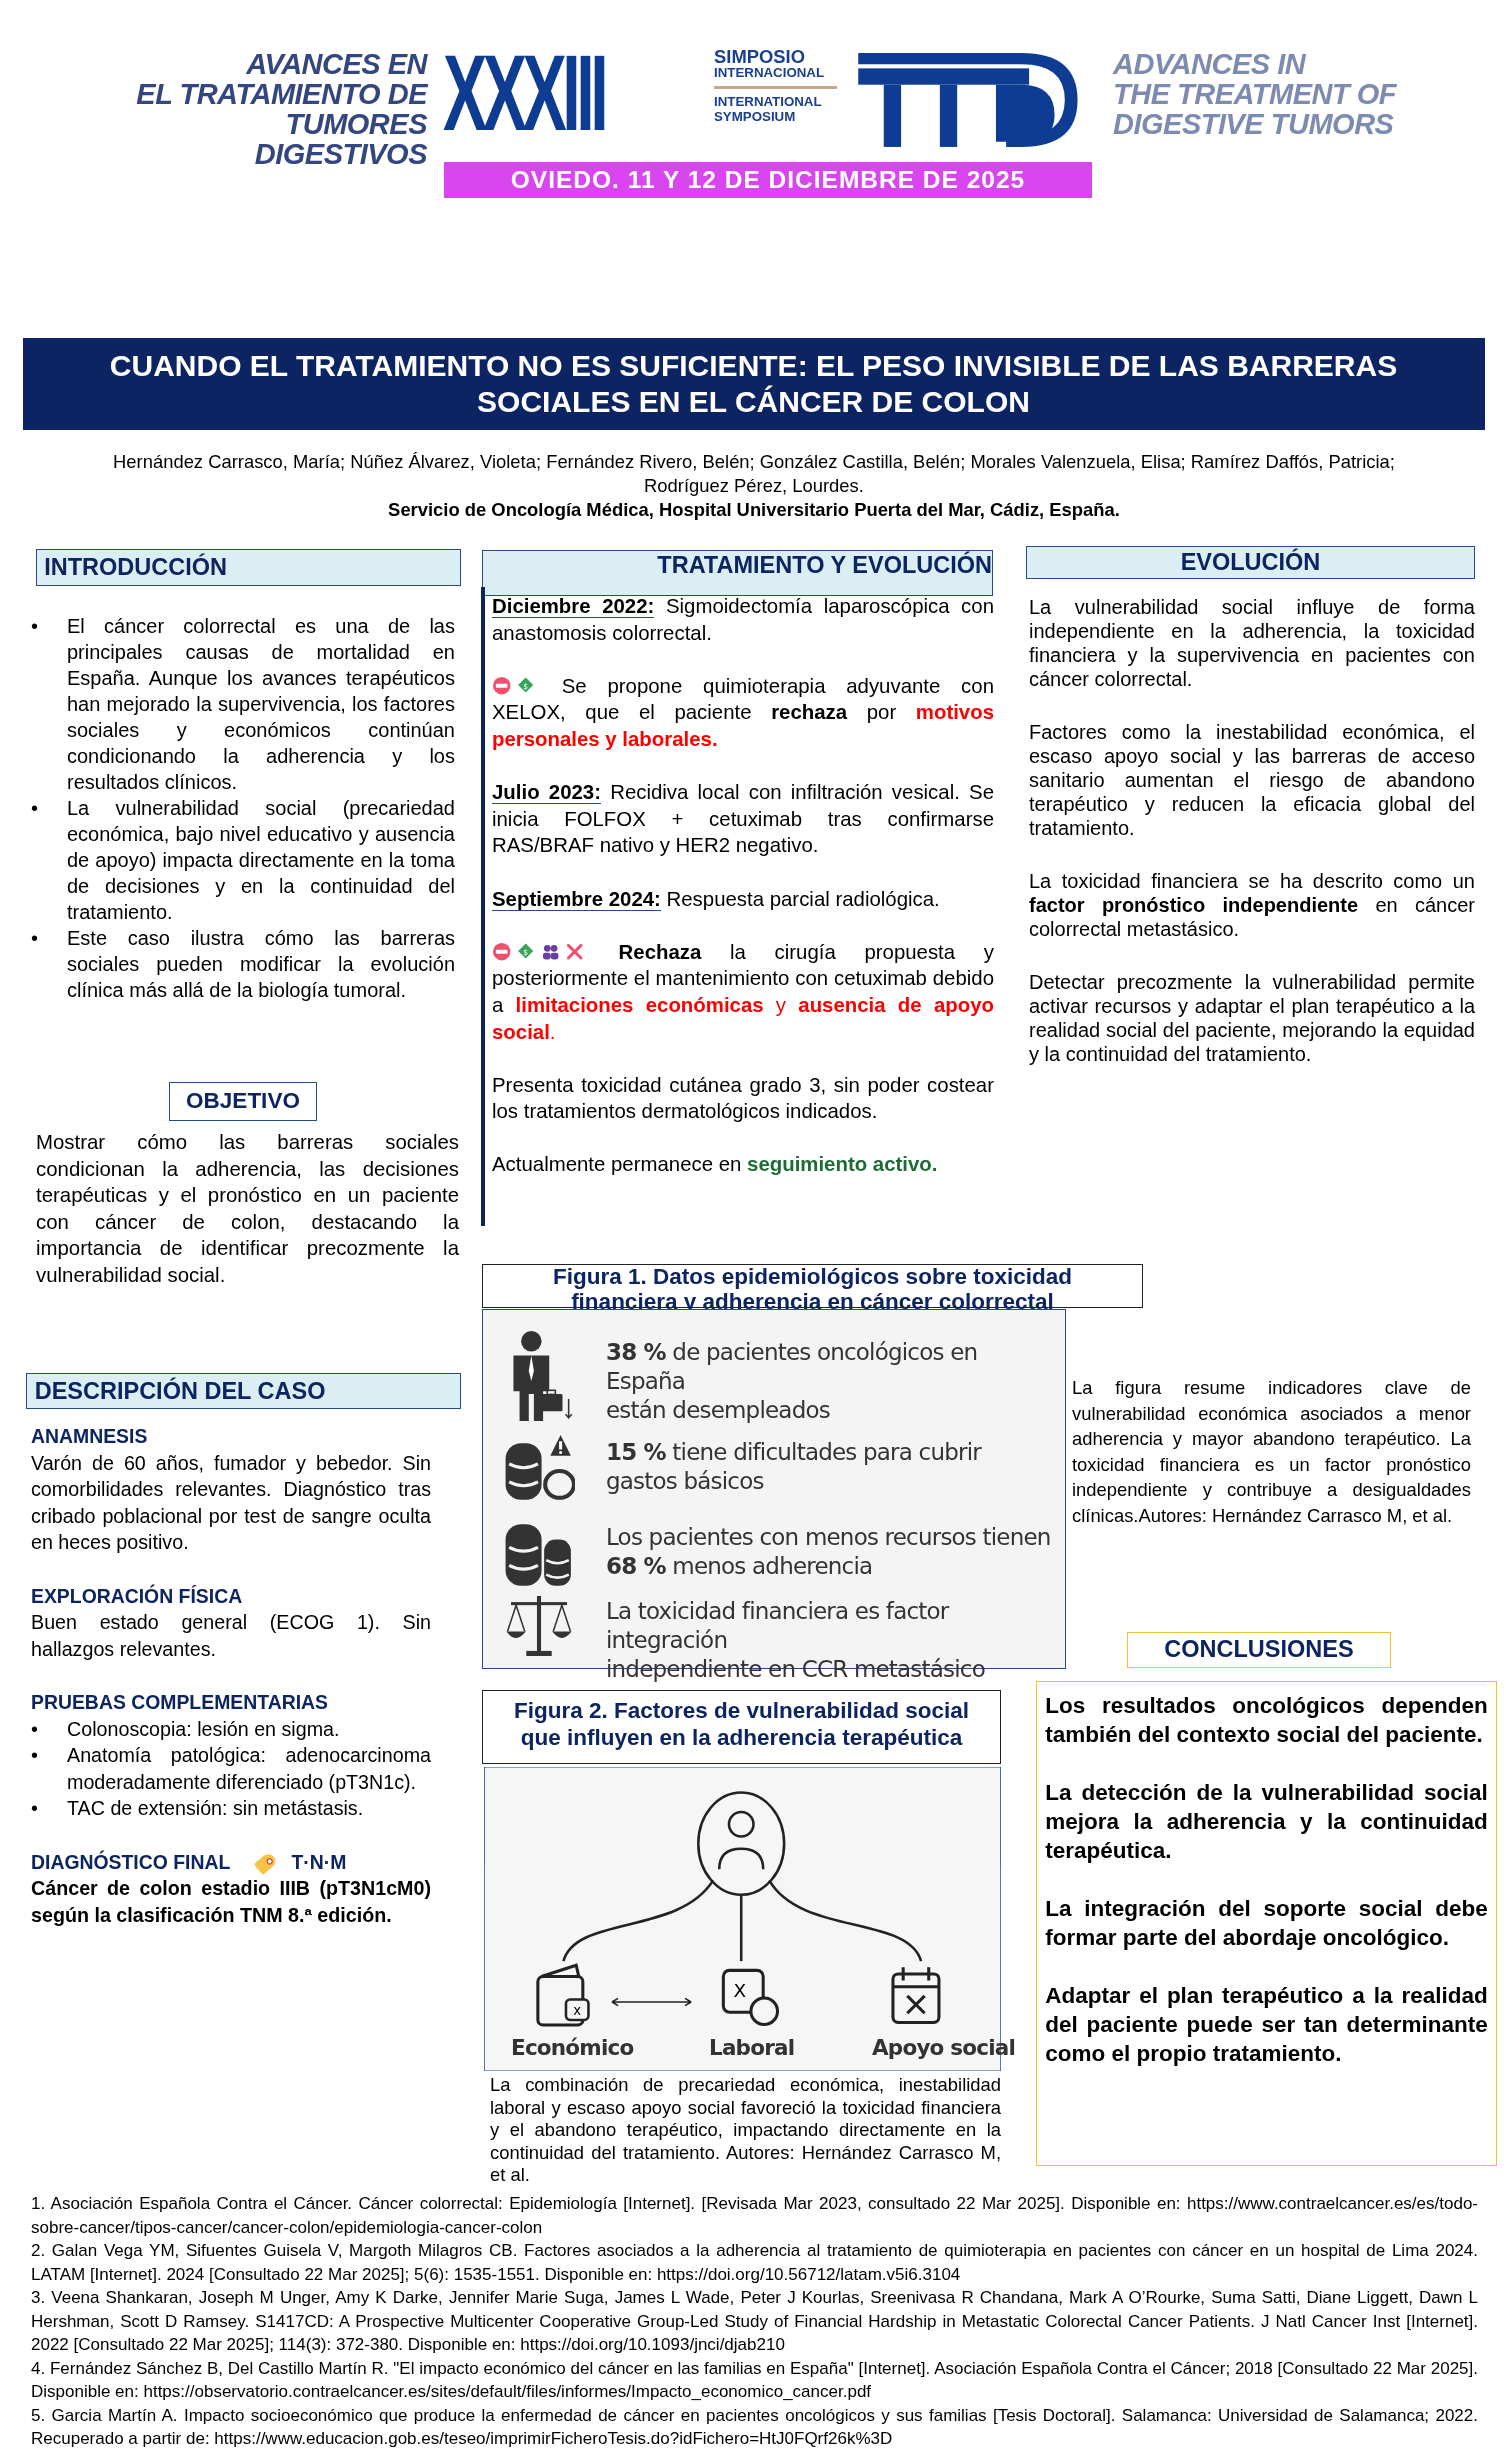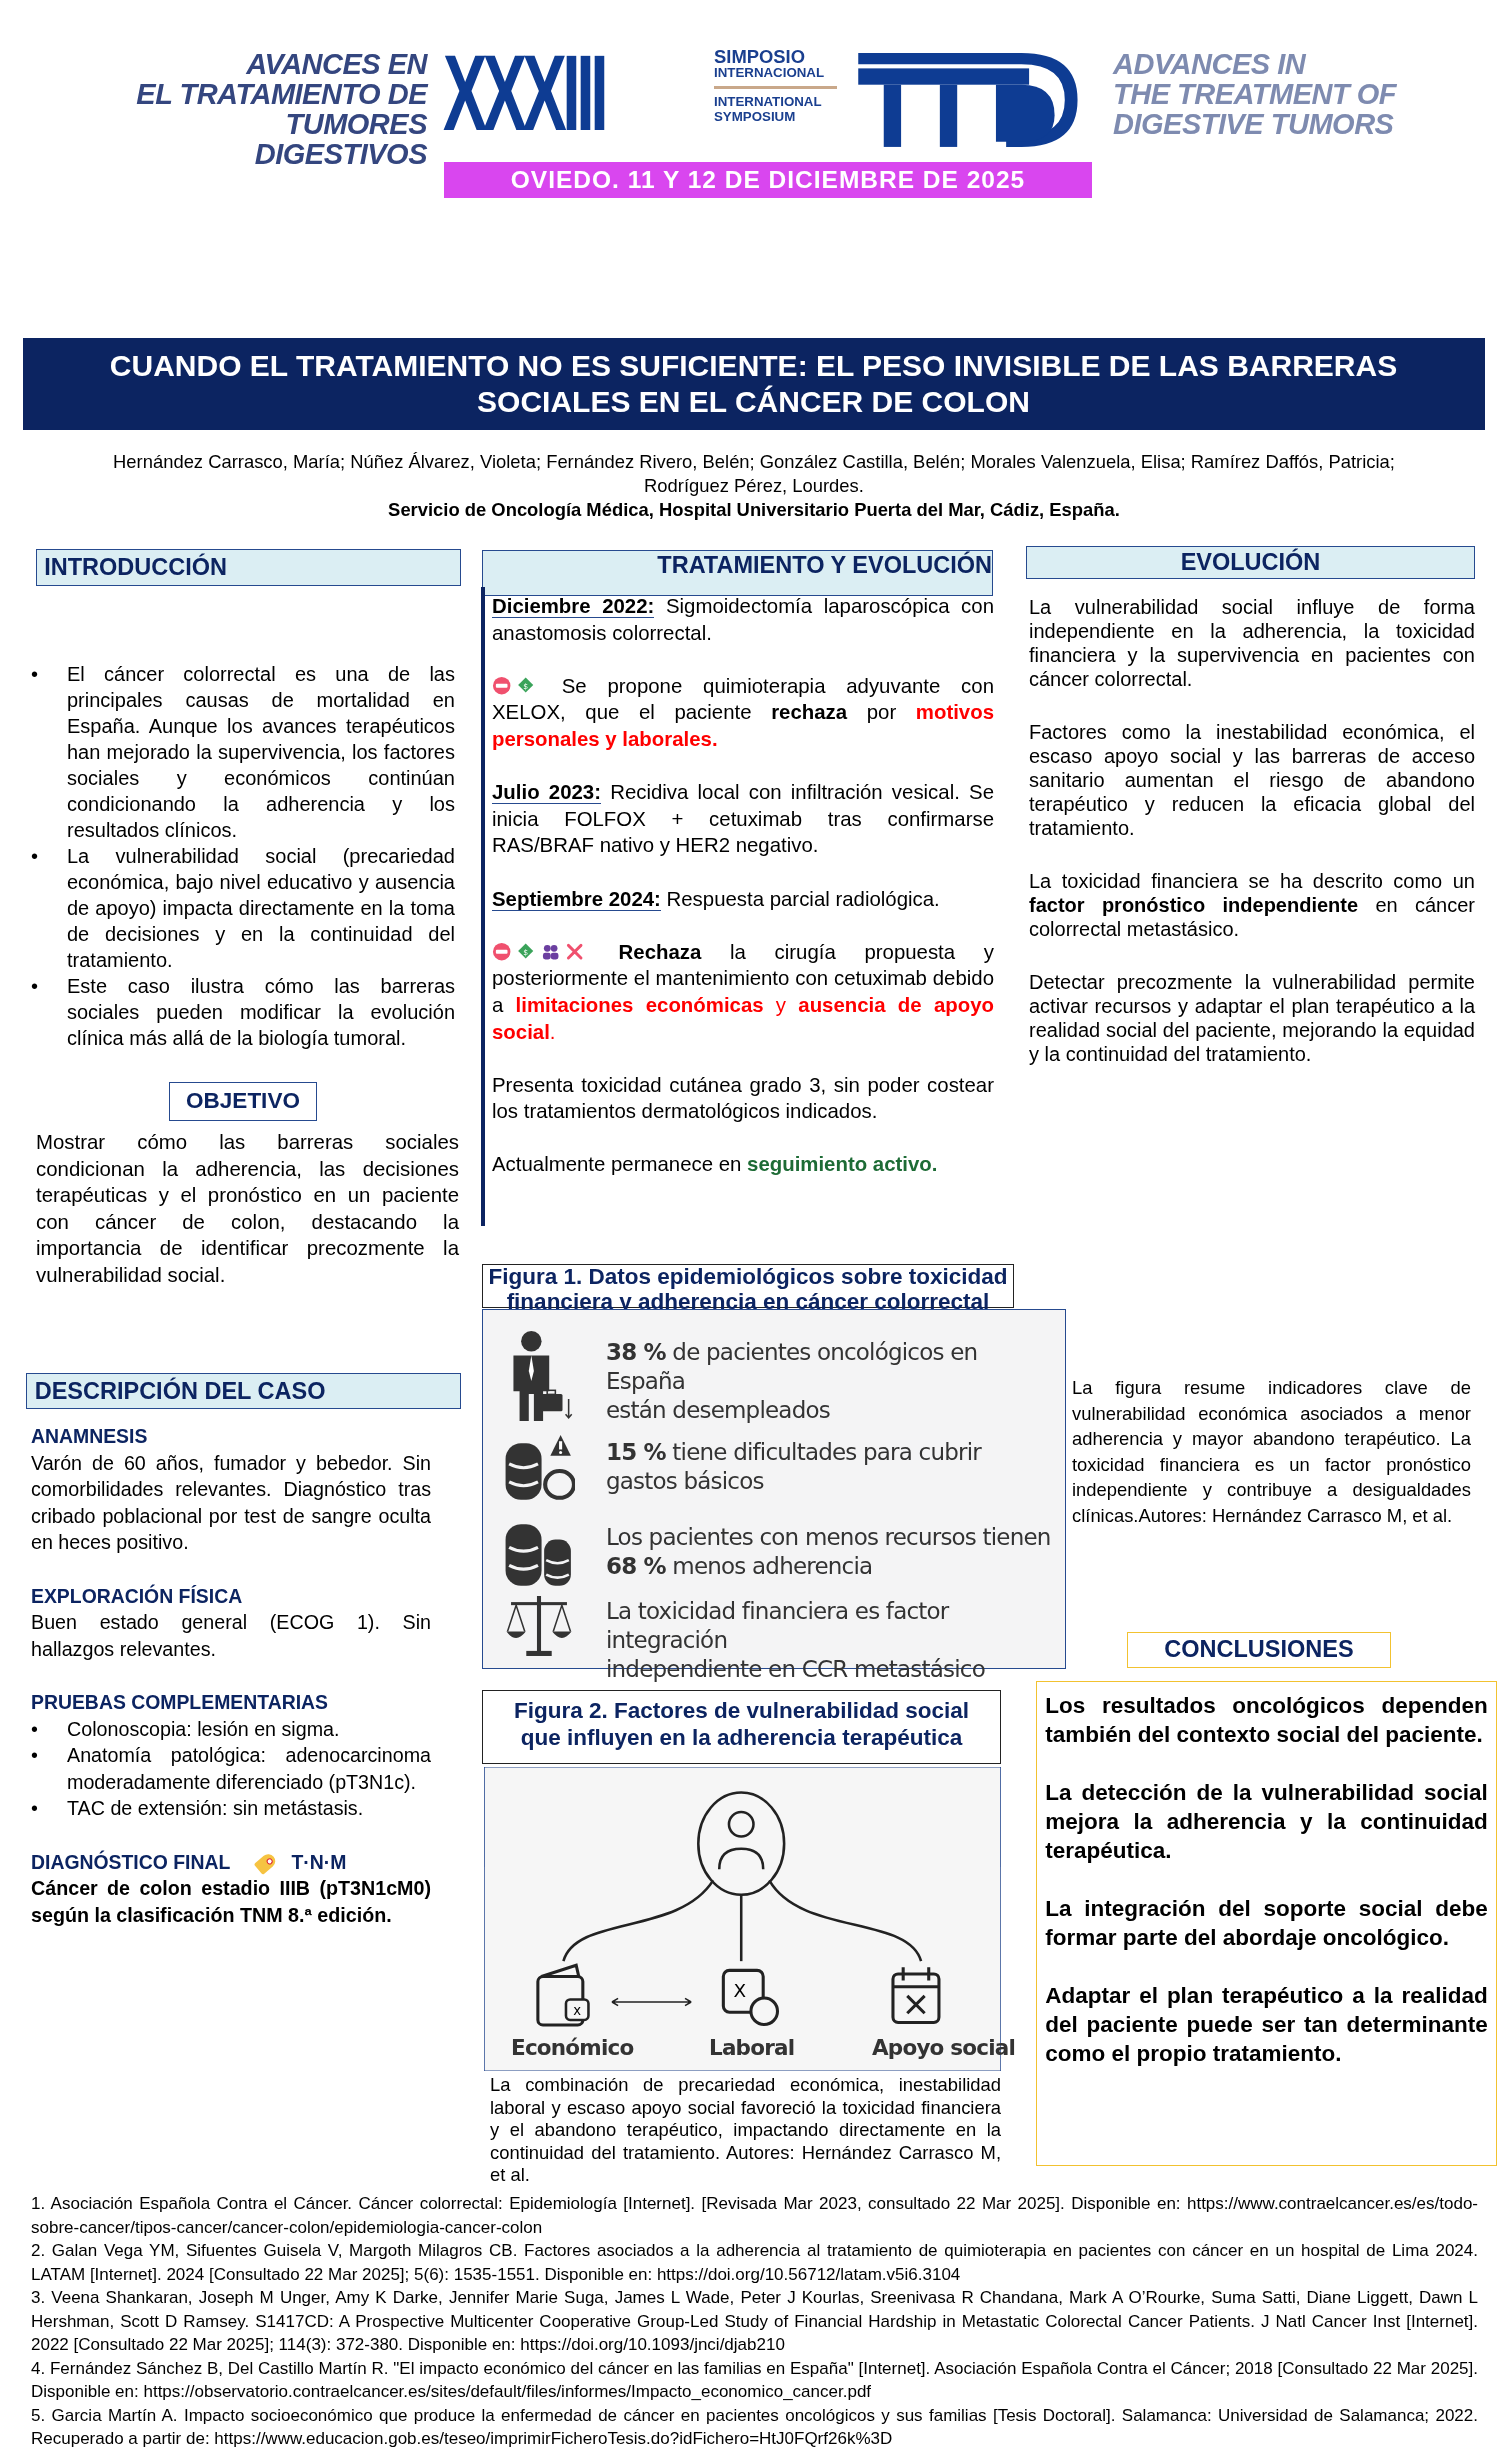--- a/index.html
+++ b/index.html
@@ -21,21 +21,21 @@
   .authors { left: 31px; top: 450px; width: 1446px; text-align: center; font-size: 18.4px; line-height: 24px; }
   .affil { font-weight: 700; }
 
   
   .sec-head { border: 1.5px solid #264a8f; background: #dbeef3; font-weight: 700; color: #0c2461; }
   .sec-head.white { background: #fff; }
   .sec-head.gold { border-color: #f2c230; background: #fff; }
 
   
   .intro-head { left: 36px; top: 549px; width: 425px; height: 37px; font-size: 23.5px; line-height: 34px; padding-left: 7.2px; }
-  .intro-list { left: 31px; top: 613px; width: 424px; font-size: 20px; line-height: 26px; margin-top: 48px; }
+  .intro-list { left: 31px; top: 613px; width: 424px; font-size: 20px; line-height: 26px; }
   .intro-list li { list-style: none; position: relative; padding-left: 36px; text-align: justify; }
   .intro-list li::before { content: "•"; position: absolute; left: 0; }
   .obj-head { left: 169px; top: 1082px; width: 148px; height: 39px; font-size: 22.5px; line-height: 36px; text-align: center; }
   .obj-text { left: 36px; top: 1129px; width: 423px; font-size: 20.4px; line-height: 26.6px; }
 
   .case-head { left: 25.5px; top: 1373px; width: 435px; height: 36px; font-size: 23.5px; line-height: 34px; padding-left: 8.2px; }
   .case-body { left: 31px; top: 1423px; width: 400px; font-size: 19.7px; line-height: 26.6px; }
   .case-body h4 { color: #0c2461; font-size: 19.4px; font-weight: 700; line-height: 26.6px; }
   .case-body p { text-align: justify; }
   .case-body .gap { height: 26.6px; }
@@ -49,21 +49,21 @@
   .tx-head { left: 482px; top: 550px; width: 511px; height: 46px; font-size: 23.5px; line-height: 28px; text-align: right; }
   .tx-line { left: 481px; top: 587px; width: 3.6px; height: 639px; background: #0c2461; }
   .tx-body { left: 492px; top: 593px; width: 502px; font-size: 20.4px; line-height: 26.6px; }
   .tx-body p { text-align: justify; }
   .tx-body .gap { height: 26.6px; }
   .tx-date { font-weight: 700; border-bottom: 1.5px solid #264a8f; }
   .red { color: #ff0000; font-weight: 700; }
   .green { color: #1d6b35; font-weight: 700; }
   .emoji { display: inline-block; width: 19.4px; height: 19.4px; vertical-align: -3.1px; margin-right: 5.1px; }
 
-  .fig1-title { left: 482px; top: 1264px; width: 532px; height: 44px; border: 1.5px solid #222; background: #fff; font-weight: 700; color: #0c2461; font-size: 22.5px; line-height: 24.5px; text-align: center; padding-top: 0px; }
+  .fig1-title { left: 482px; top: 1264px; width: 661px; height: 44px; border: 1.5px solid #222; background: #fff; font-weight: 700; color: #0c2461; font-size: 22.5px; line-height: 24.5px; text-align: center; padding-top: 0px; }
   .fig1-panel { left: 482px; top: 1309px; width: 584px; height: 360px; background: #f4f4f5; border: 1px solid #264a8f; }
   .fig1-row { position: absolute; left: 0; width: 100%; }
   .fig1-icon { position: absolute; left: 20.4px; width: 72px; }
   .fig1-text { position: absolute; left: 123px; right: 10.2px; font-size: 23px; line-height: 29px; color: #333; font-family: "DejaVu Sans", sans-serif; letter-spacing: -0.8px; }
   .fig1-text b { font-weight: 700; }
 
   .fig2-title { left: 482px; top: 1690px; width: 519px; height: 74px; border: 1.5px solid #222; background: #fff; font-weight: 700; color: #0c2461; font-size: 22.5px; line-height: 26.6px; text-align: center; padding-top: 7.2px; }
   .fig2-panel { left: 484px; top: 1767px; width: 517px; height: 307px; background: #f6f6f6; border: 1px solid #264a8f; }
   .fig2-caption { left: 490px; top: 1870px; width: 511px; font-size: 18.4px; line-height: 22.5px; }
   .fig2-label { position: absolute; font-size: 21.5px; font-weight: 700; color: #333; font-family: "DejaVu Sans", sans-serif; letter-spacing: -0.8px; }

